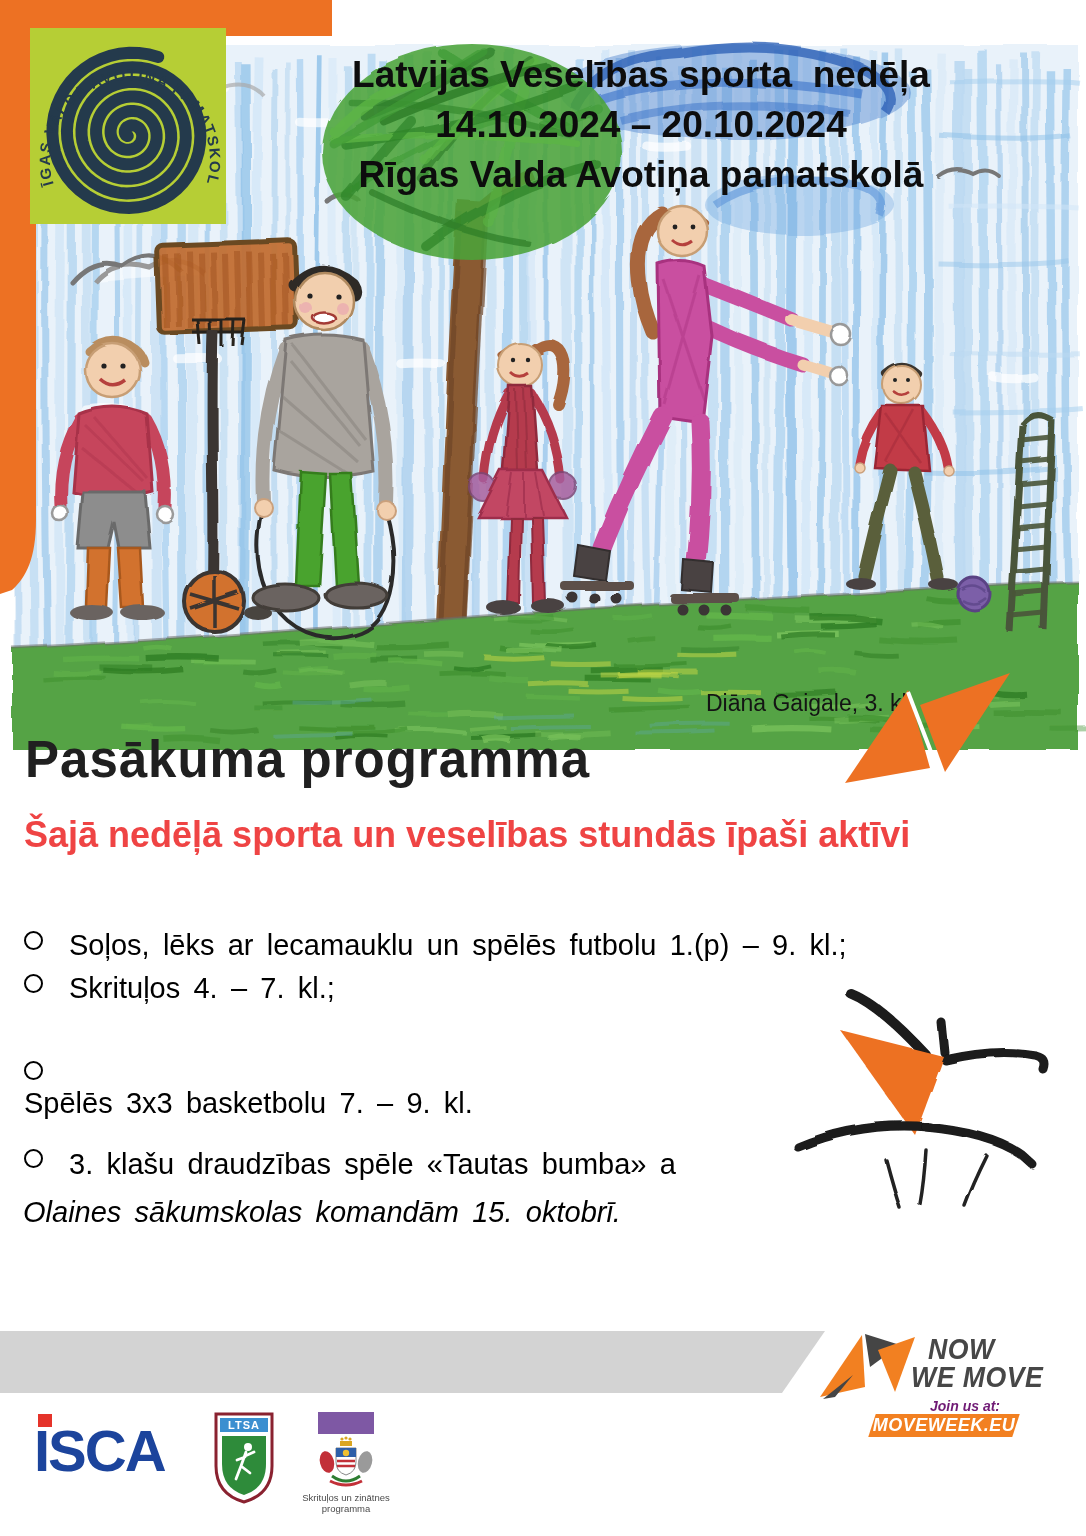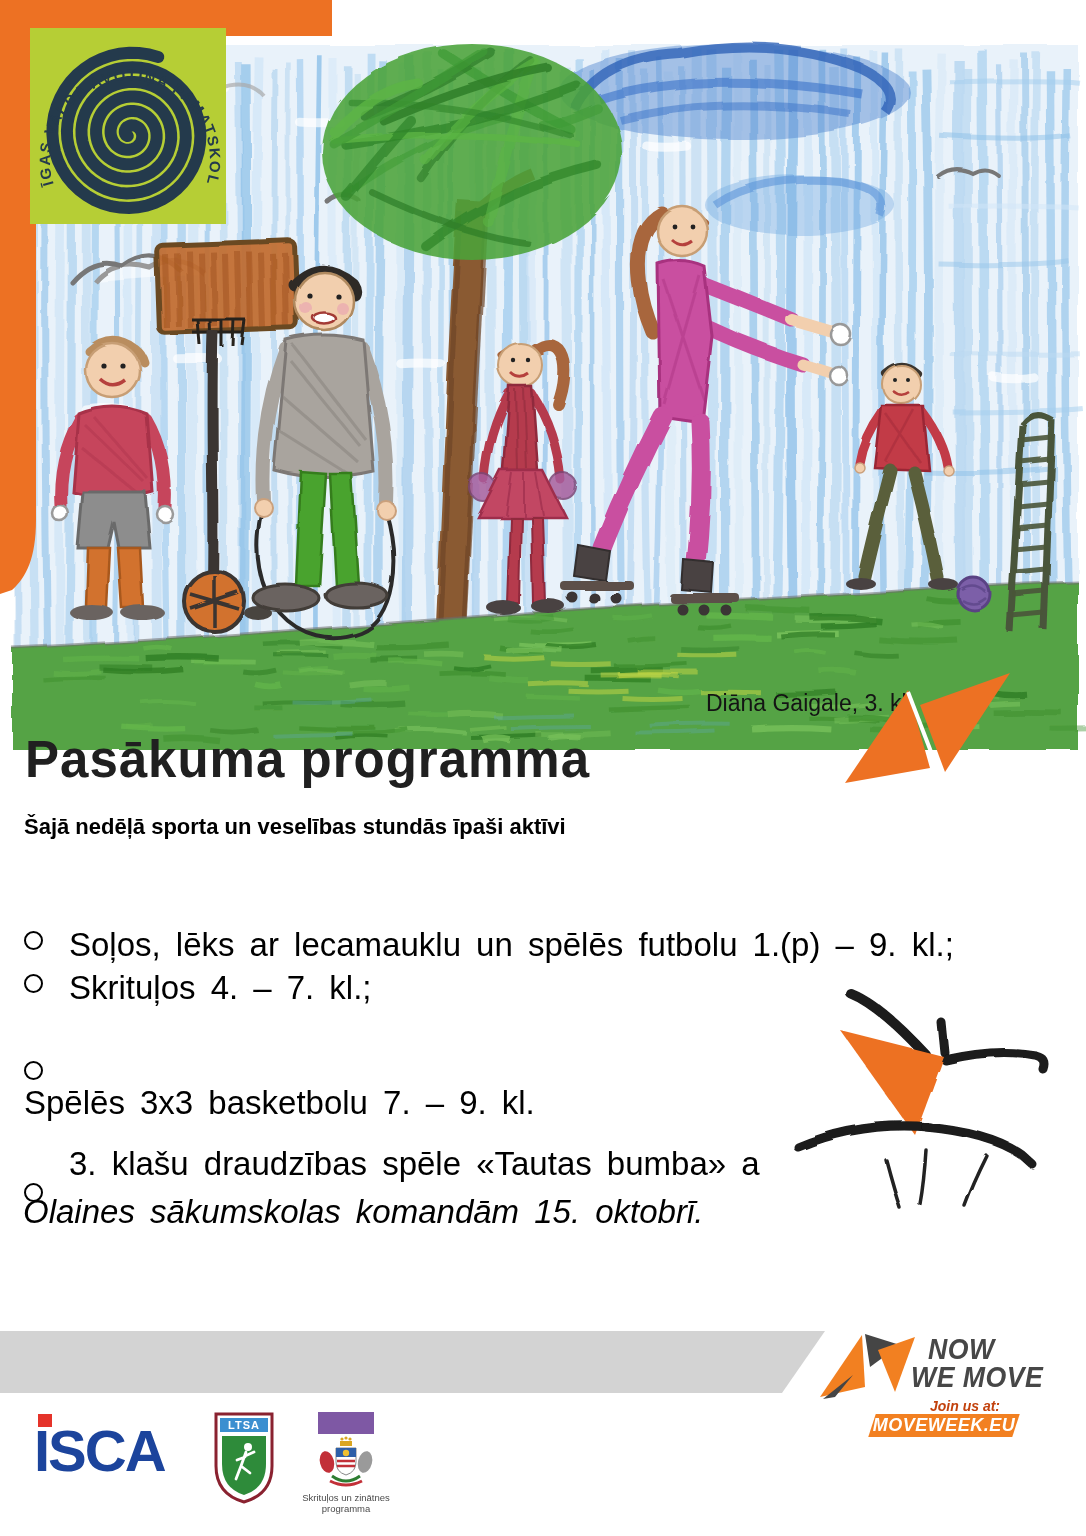--- a/index.html
+++ b/index.html
@@ -8,36 +8,36 @@
   .abs{position:absolute;}
   svg{display:block;}
   
   .title{left:205px;top:50px;width:872px;text-align:center;font-weight:bold;font-size:37px;
          line-height:50px;color:#0d0d0d;}
   .title .tline{white-space:pre-wrap;}
   
   .section-title{left:25px;top:682px;font-size:51px;font-weight:bold;color:#202020;letter-spacing:1px;margin-top:48px;}
   .credit{left:706px;top:690px;font-size:23px;color:#141414;}
   
-  .intro{left:24px;top:814px;font-size:22px;font-weight:bold;color:#000000;width:1020px;}
-  .li{position:absolute;left:24px;display:flex;align-items:flex-start;font-size:33px;color:#000;
+  .intro{left:24px;top:814px;font-size:36px;font-weight:bold;color:#ef4444;width:1020px;}
+  .li{position:absolute;left:24px;display:flex;align-items:flex-start;font-size:29px;color:#000;
       line-height:46px;word-spacing:0.18em;width:1040px;}
   .mk{display:inline-block;width:15px;height:15px;border:2.5px solid #000;border-radius:50%;
       margin:9px 26px 0 0;flex:none;}
   .li .l2{margin-left:-46px;font-style:italic;}
-  .li1{top:922px;} .li2{top:965px;} .li3{top:1052px;flex-direction:column;} .li4{top:1140px;line-height:48px;align-items:center;}
+  .li1{top:922px;} .li2{top:965px;} .li3{top:1052px;flex-direction:column;} .li4{top:1140px;line-height:48px;}
   
   .graybar{left:0;top:1331px;width:825px;height:62px;background:#d3d3d3;
            clip-path:polygon(0 0,100% 0,calc(100% - 43px) 100%,0 100%);}
   .nwm-now{left:928px;top:1333px;font-size:29px;font-weight:bold;font-style:italic;color:#474747;
            transform:scaleX(.92);transform-origin:left top;letter-spacing:.5px;}
   .nwm-wemove{left:911px;top:1361px;font-size:29px;font-weight:bold;font-style:italic;color:#474747;
            transform:scaleX(.92);transform-origin:left top;letter-spacing:.5px;}
   .nwm-join{left:900px;top:1398px;width:130px;text-align:center;font-size:14px;font-weight:bold;
-            font-style:italic;color:#c2410c;}
+            font-style:italic;color:#701a75;}
   .nwm-band{left:872px;top:1414px;width:144px;height:23px;background:#f28021;transform:skewX(-18deg);}
   .nwm-band-text{left:868px;top:1414px;width:152px;height:33px;text-align:center;color:#fff;
             font-size:18px;line-height:23px;font-weight:bold;font-style:italic;letter-spacing:.5px;}
   .ministry-text{left:280px;top:1492px;width:132px;text-align:center;font-size:9.5px;line-height:11px;color:#4b4b4b;}
 </style>
 </head>
 <body>
 
 <div class="page">
 
@@ -469,20 +469,25 @@
     <rect x="0" y="0" width="196" height="196" fill="#B6CE35"></rect>
     <defs>
         <path id="arcp" d="M25,160 A80,80 0 1 1 175,160" fill="none"></path>
       </defs>
     <path id="spiral-path" d="M97.8,108.0 L97.3,107.9 L96.9,107.7 L96.4,107.4 L96.0,107.1 L95.7,106.6 L95.3,106.1 L95.1,105.5 L94.9,104.9 L94.8,104.2 L94.8,103.4 L94.9,102.7 L95.1,101.9 L95.5,101.2 L95.9,100.4 L96.5,99.7 L97.1,99.1 L97.9,98.6 L98.8,98.1 L99.7,97.7 L100.7,97.5 L101.8,97.3 L102.9,97.4 L104.1,97.5 L105.2,97.8 L106.3,98.3 L107.4,98.9 L108.4,99.7 L109.4,100.6 L110.2,101.7 L110.9,102.8 L111.5,104.1 L111.9,105.5 L112.2,106.9 L112.2,108.4 L112.1,110.0 L111.8,111.5 L111.3,113.0 L110.6,114.5 L109.7,115.9 L108.6,117.2 L107.3,118.4 L105.9,119.5 L104.3,120.3 L102.6,121.0 L100.8,121.5 L99.0,121.8 L97.0,121.8 L95.1,121.6 L93.1,121.2 L91.2,120.5 L89.4,119.5 L87.6,118.4 L86.0,117.0 L84.6,115.3 L83.3,113.5 L82.3,111.6 L81.5,109.5 L80.9,107.2 L80.6,104.9 L80.6,102.6 L80.9,100.2 L81.5,97.8 L82.3,95.5 L83.5,93.3 L84.9,91.2 L86.6,89.3 L88.6,87.6 L90.7,86.1 L93.1,84.9 L95.6,83.9 L98.3,83.3 L101.0,83.0 L103.8,83.0 L106.6,83.3 L109.4,84.0 L112.1,85.1 L114.7,86.5 L117.1,88.2 L119.3,90.2 L121.3,92.4 L123.0,95.0 L124.5,97.7 L125.6,100.7 L126.3,103.7 L126.6,106.9 L126.6,110.1 L126.2,113.4 L125.4,116.5 L124.2,119.6 L122.6,122.6 L120.7,125.4 L118.4,127.9 L115.8,130.2 L112.9,132.2 L109.7,133.8 L106.4,135.0 L102.9,135.9 L99.3,136.3 L95.6,136.3 L92.0,135.8 L88.4,134.9 L84.9,133.5 L81.5,131.7 L78.4,129.5 L75.5,127.0 L72.9,124.0 L70.7,120.8 L68.9,117.3 L67.5,113.5 L66.6,109.6 L66.1,105.6 L66.1,101.5 L66.6,97.4 L67.6,93.4 L69.1,89.5 L71.1,85.7 L73.5,82.2 L76.4,79.0 L79.6,76.2 L83.2,73.7 L87.1,71.6 L91.3,70.1 L95.6,69.0 L100.0,68.5 L104.6,68.5 L109.1,69.0 L113.6,70.1 L117.9,71.8 L122.0,73.9 L125.9,76.6 L129.4,79.7 L132.6,83.2 L135.3,87.2 L137.6,91.4 L139.3,96.0 L140.5,100.7 L141.1,105.6 L141.2,110.6 L140.6,115.5 L139.4,120.4 L137.7,125.2 L135.3,129.7 L132.5,133.9 L129.1,137.8 L125.2,141.3 L120.9,144.3 L116.3,146.8 L111.4,148.7 L106.2,150.0 L100.9,150.8 L95.5,150.8 L90.1,150.2 L84.8,149.0 L79.6,147.1 L74.7,144.6 L70.1,141.5 L65.9,137.9 L62.1,133.7 L58.8,129.1 L56.0,124.1 L53.9,118.8 L52.4,113.2 L51.6,107.5 L51.5,101.7 L52.1,95.9 L53.4,90.1 L55.4,84.5 L58.1,79.2 L61.4,74.2 L65.3,69.6 L69.7,65.5 L74.6,61.9 L80.0,58.9 L85.7,56.6 L91.7,55.0 L97.8,54.0 L104.1,53.9 L110.3,54.5 L116.5,55.8 L122.5,57.9 L128.3,60.7 L133.7,64.2 L138.6,68.3 L143.1,73.1 L147.0,78.3 L150.2,84.0 L152.7,90.1 L154.5,96.5 L155.5,103.1 L155.8,109.8 L155.2,116.5 L153.8,123.1 L151.6,129.5 L148.7,135.7 L145.0,141.5 L140.6,146.8 L135.6,151.6 L130.1,155.7 L124.0,159.2 L117.5,162.0 L110.8,164.0 L103.8,165.1 L96.6,165.4 L89.5,164.9 L82.5,163.5 L75.6,161.2 L69.0,158.1 L62.8,154.2 L57.1,149.6 L52.0,144.4 L47.5,138.5 L43.7,132.1 L40.8,125.3 L38.6,118.1 L37.3,110.7 L36.9,103.1 L37.5,95.5 L38.9,88.1 L41.2,80.8 L44.4,73.8 L48.5,67.2 L53.3,61.1 L58.8,55.6 L65.0,50.8 L71.7,46.8 L78.9,43.5 L86.5,41.2 L94.3,39.8 L102.3,39.3 L110.3,39.8 L118.3,41.2 L126.0,43.6 L133.4,46.9 L140.4,51.1 L146.9,56.2 L152.7,62.0 L157.9,68.4 L162.2,75.5 L165.7,83.1 L168.2,91.0 L169.8,99.3 L170.4,107.7 L169.9,116.1 L168.5,124.5 L166.0,132.7 L162.6,140.5 L158.2,147.9 L153.0,154.8 L147.0,161.0 L140.2,166.5 L132.8,171.1 L124.9,174.8 L116.5,177.6 L107.9,179.3 L99.0,180.0 L90.1,179.6 L81.3,178.2 L72.7,175.7 L64.4,172.2 L56.6,167.6 L49.4,162.2 L42.8,155.9 L37.0,148.9 L32.1,141.2 L28.1,132.9 L25.1,124.1 L23.2,115.1 L22.4,105.8 L22.7,96.5 L24.1,87.2 L26.7,78.2 L30.3,69.5 L34.9,61.2 L40.5,53.6 L47.0,46.6 L54.4,40.5 L62.4,35.2 L71.1,31.0 L80.2,27.8 L89.6,25.7 L99.3,24.8 L109.1,25.0 L118.8,26.4 L128.3,29.0 " fill="none" stroke="#243A4C" stroke-width="12" stroke-linecap="round"></path>
     <text font-size="15" font-weight="bold" fill="#243A4C" letter-spacing="1.5">
       <textPath href="#arcp" startOffset="50%" text-anchor="middle">RĪGAS VALDA AVOTIŅA PAMATSKOLA</textPath>
     </text>
   </svg>
 
+  <div class="abs title">
+    <div class="tline">Latvijas Veselības sporta  nedēļa</div>
+    <div class="tline">14.10.2024 – 20.10.2024</div>
+    <div class="tline">Rīgas Valda Avotiņa pamatskolā</div>
+  </div>
 
   <div class="abs section-title">Pasākuma programma</div>
   <div class="abs credit">Diāna Gaigale, 3. kl.</div>
 
   <svg class="abs" style="left:840px;top:665px" width="180" height="130" viewBox="840 665 180 130">
     <polygon points="908,690 845,783 930,768" fill="#ED7123"></polygon>
     <polygon points="920,705 1010,673 945,772" fill="#ED7123"></polygon>
     <path d="M908,692 L938,770" stroke="#fff" stroke-width="4" fill="none"></path>
   </svg>
 

